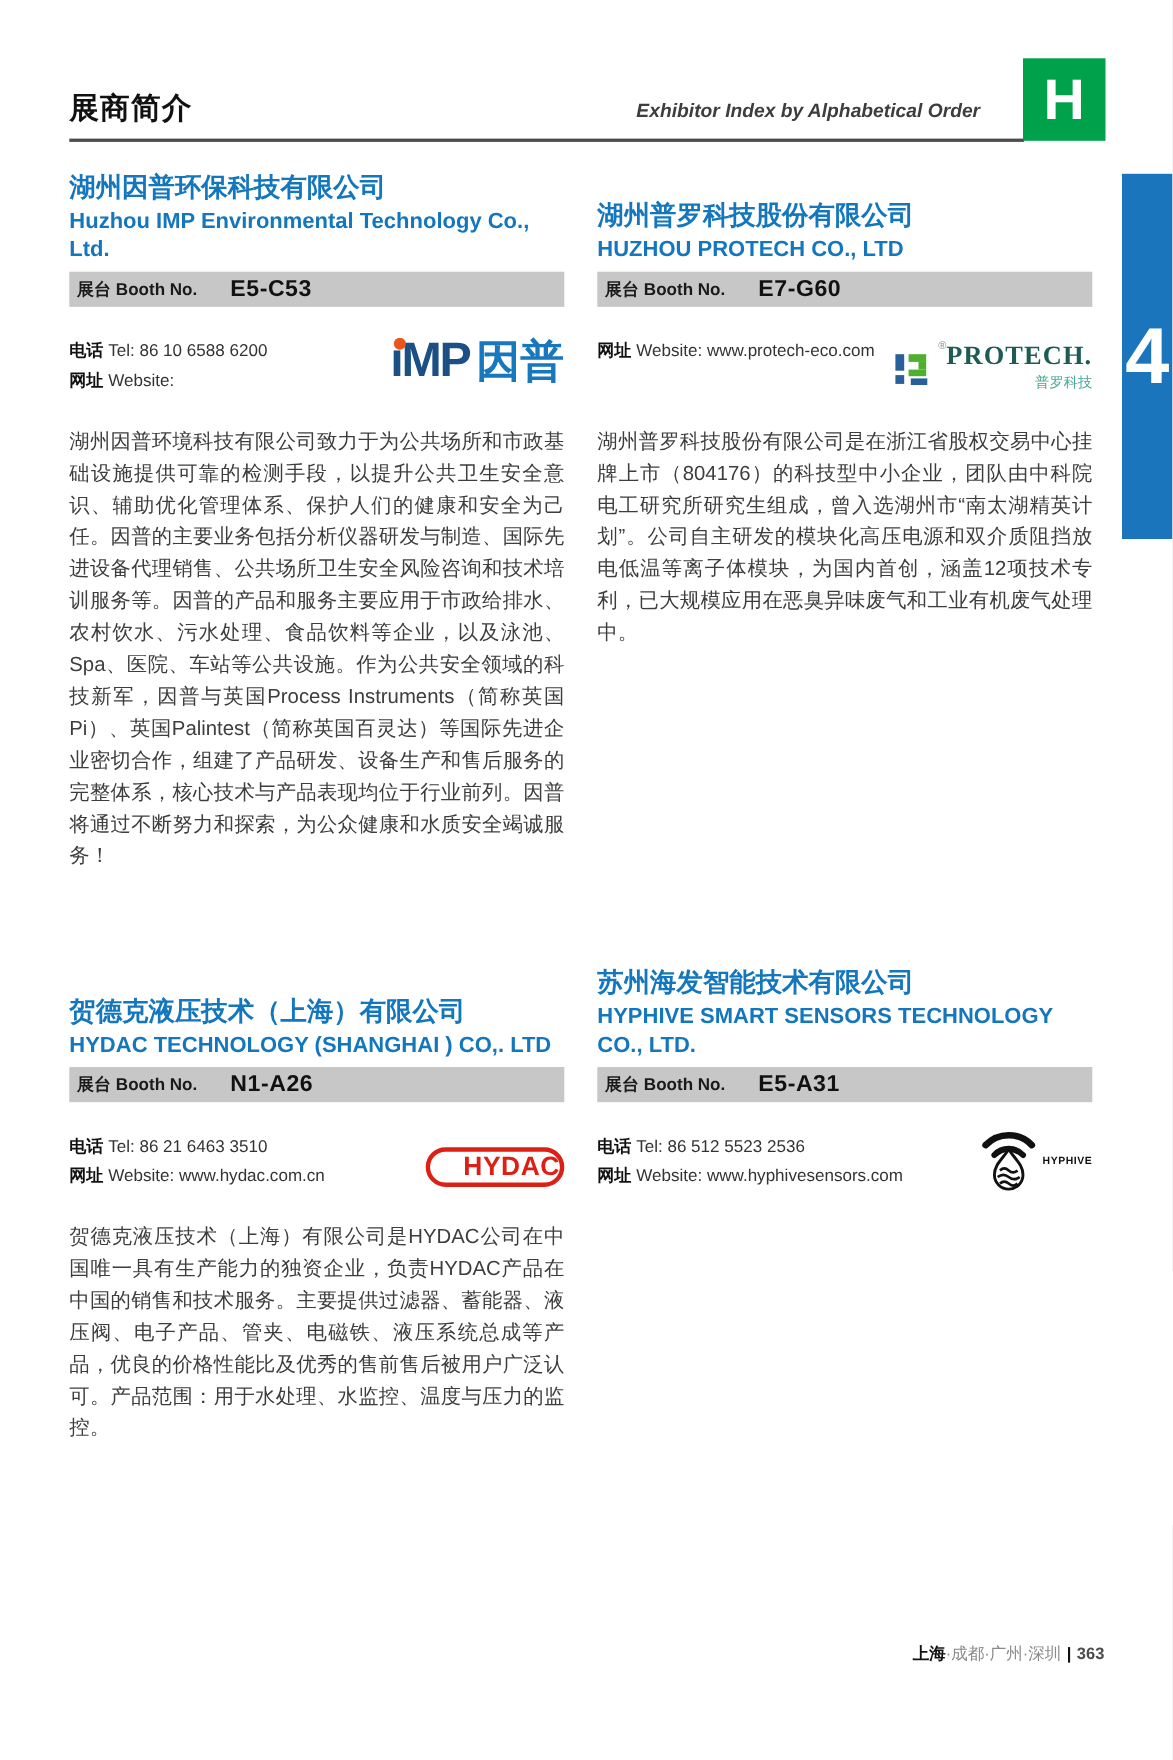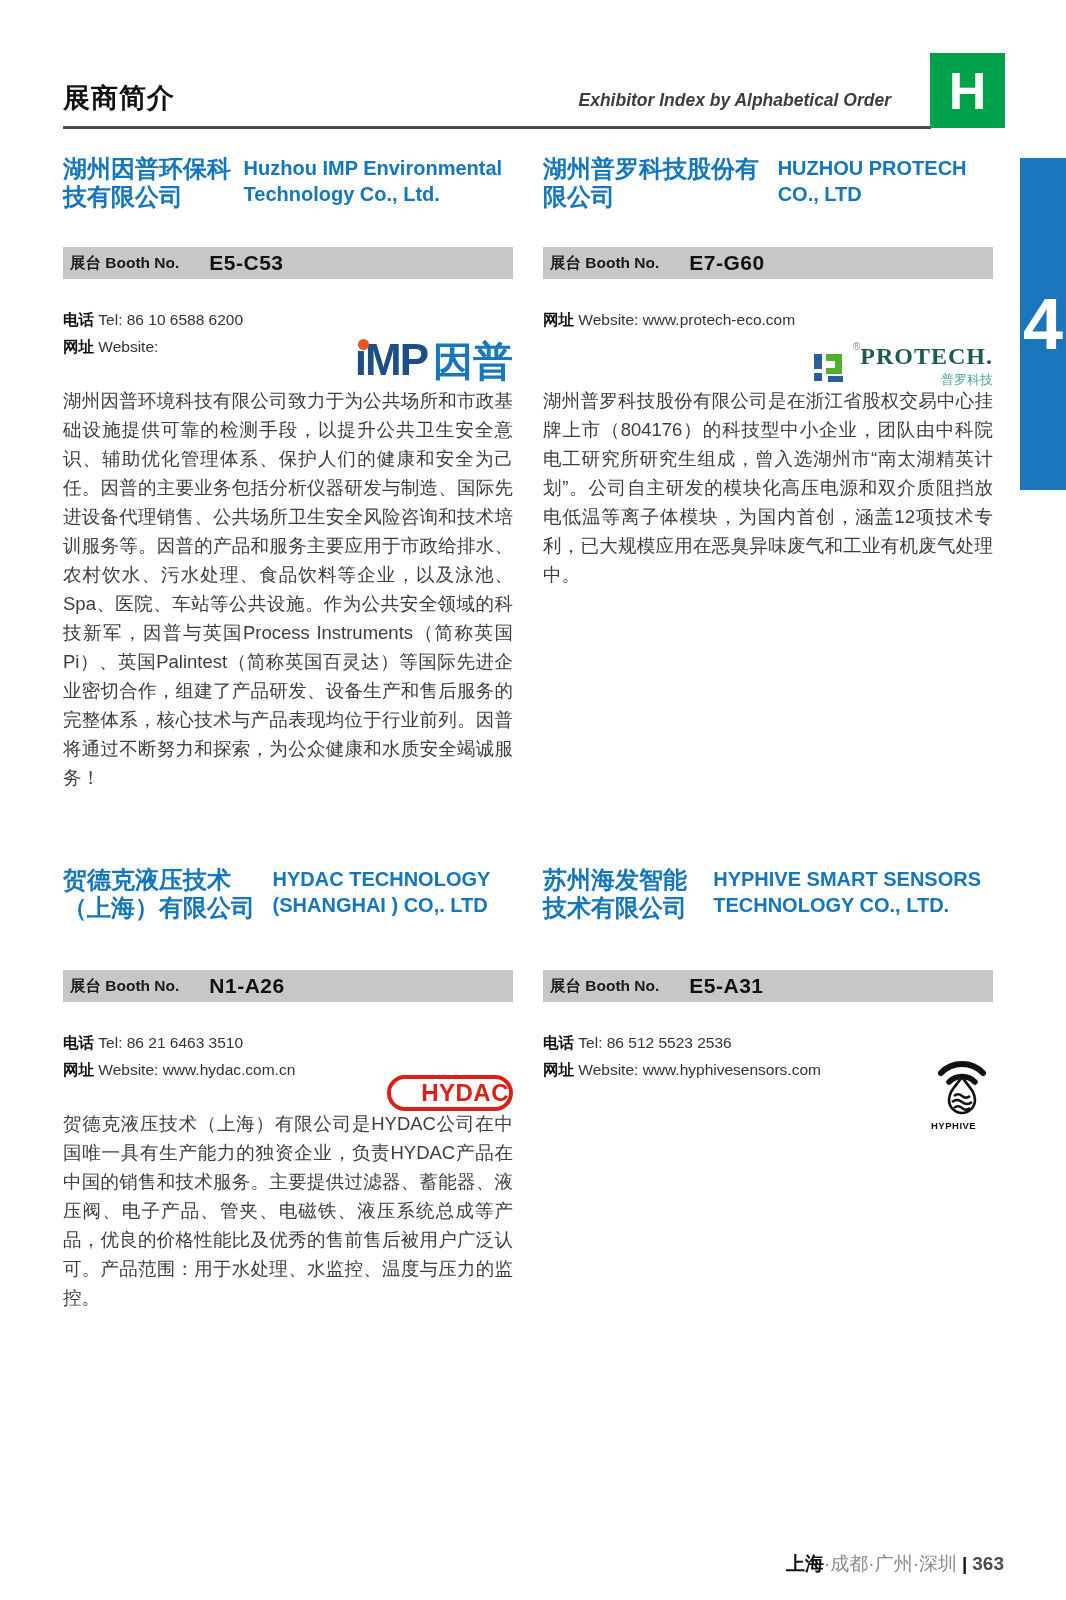--- a/index.html
+++ b/index.html
@@ -16,34 +16,34 @@
   .hdr-rule { position:absolute; left:63px; top:126px; width:868px; height:3px; background:#4c4c4c; }
   .index-box { position:absolute; left:930px; top:53px; width:75px; height:75px; background:#00a14b; display:flex; align-items:center; justify-content:center; }
   .index-box span { color:#fff; font-size:52px; font-weight:bold; line-height:1; }
 
   
   .side-tab { position:absolute; left:1020px; top:158px; width:46px; height:332px; background:#1b75bc; display:flex; align-items:center; justify-content:center; }
   .side-tab span { color:#fff; font-size:72px; font-weight:bold; line-height:1; }
 
   
   .card { position:absolute; width:450px; }
-  .title-block { display:flex; flex-direction:row; justify-content:flex-end;gap:12px; }
+  .title-block { display:flex; flex-direction:column; justify-content:flex-end; }
   .r1 .title-block { min-height:92px; }
   .r2 .title-block { min-height:104px; }
   .cn-name { color:#1477bd; font-size:24px; font-weight:bold; line-height:1.15; margin-bottom:3px; }
   .en-name { color:#1477bd; font-size:20px; font-weight:bold; line-height:1.3; margin-bottom:7px; }
 
   .booth-bar { height:32px; background:#c7c7c7; display:flex; align-items:center; padding-left:7px;gap:20px; }
   .booth-label { font-size:15.5px; font-weight:bold; color:#1a1a1a; }
   .booth-no { font-size:21px; font-weight:bold; color:#111; margin-left:10px; letter-spacing:0.5px; }
 
   .contact { position:relative; margin-top:27px; min-height:58px; }
   .c-line { font-size:15.5px; color:#333; line-height:27px; }
   .c-lbl { font-weight:bold; color:#111; }
-  .logo-slot { position:absolute; right:0; top:0;margin-top:32px; }
+  .logo-slot { position:absolute; right:0; top:0; }
 
   .desc { margin-top:22px; font-size:18.5px; line-height:29px; color:#3d3d3d; text-align:justify; }
 
   
   .logo-imp { position:relative; display:flex; align-items:baseline; margin-top:0px; }
   .imp-latin { font-size:44px; font-weight:800; color:#1b4f86; letter-spacing:-2px; line-height:1; }
   .imp-dot { position:absolute; left:3px; top:1px; width:11px; height:11px; border-radius:50%; background:#e8551e; }
   .imp-cn { font-size:40px; font-weight:700; color:#1878be; margin-left:6px; line-height:1; }
 
   
@@ -52,25 +52,25 @@
   .pro-reg { position:absolute; right:-8px; top:-4px; font-size:10px; color:#8a8a8a; }
   .pro-text { margin-left:8px; display:flex; flex-direction:column; align-items:flex-end; }
   .pro-word { font-family:"Liberation Serif","DejaVu Serif",serif; font-size:24px; font-weight:bold; color:#1d5c55; letter-spacing:1px; line-height:1.05; }
   .pro-sub { font-size:13px; color:#49a598; margin-top:2px; }
 
   
   .logo-hydac { width:126px; height:36px; border:4px solid #dd2016; border-radius:18px; display:flex; align-items:center; justify-content:flex-end; margin-top:14px; background:#fff; }
   .logo-hydac span { color:#dd2016; font-size:24px; font-weight:800; letter-spacing:0.5px; line-height:1; }
 
   
-  .logo-hyphive { display:flex; flex-direction:column; align-items:flex-start; margin-top:-8px; }
+  .logo-hyphive { display:flex; flex-direction:row; align-items:center; margin-top:-8px; }
   .hyphive-word { font-size:9.5px; font-weight:bold; color:#111; letter-spacing:0.5px; margin-top:1px; }
 
   
-  .footer { position:absolute; right:62px; top:1551px; font-size:19px; color:#111; }
+  .footer { position:absolute; right:62px; top:1494px; font-size:15px; color:#111; }
   .f-bold { font-weight:bold; color:#111; }
   .f-gray { color:#8a8a8a; }
   .f-page { font-weight:bold; color:#4c4c4c; }
   .f-div { font-weight:bold; color:#111; margin:0 5px; }
 </style>
 </head>
 <body>
 
 <div class="page">
 

